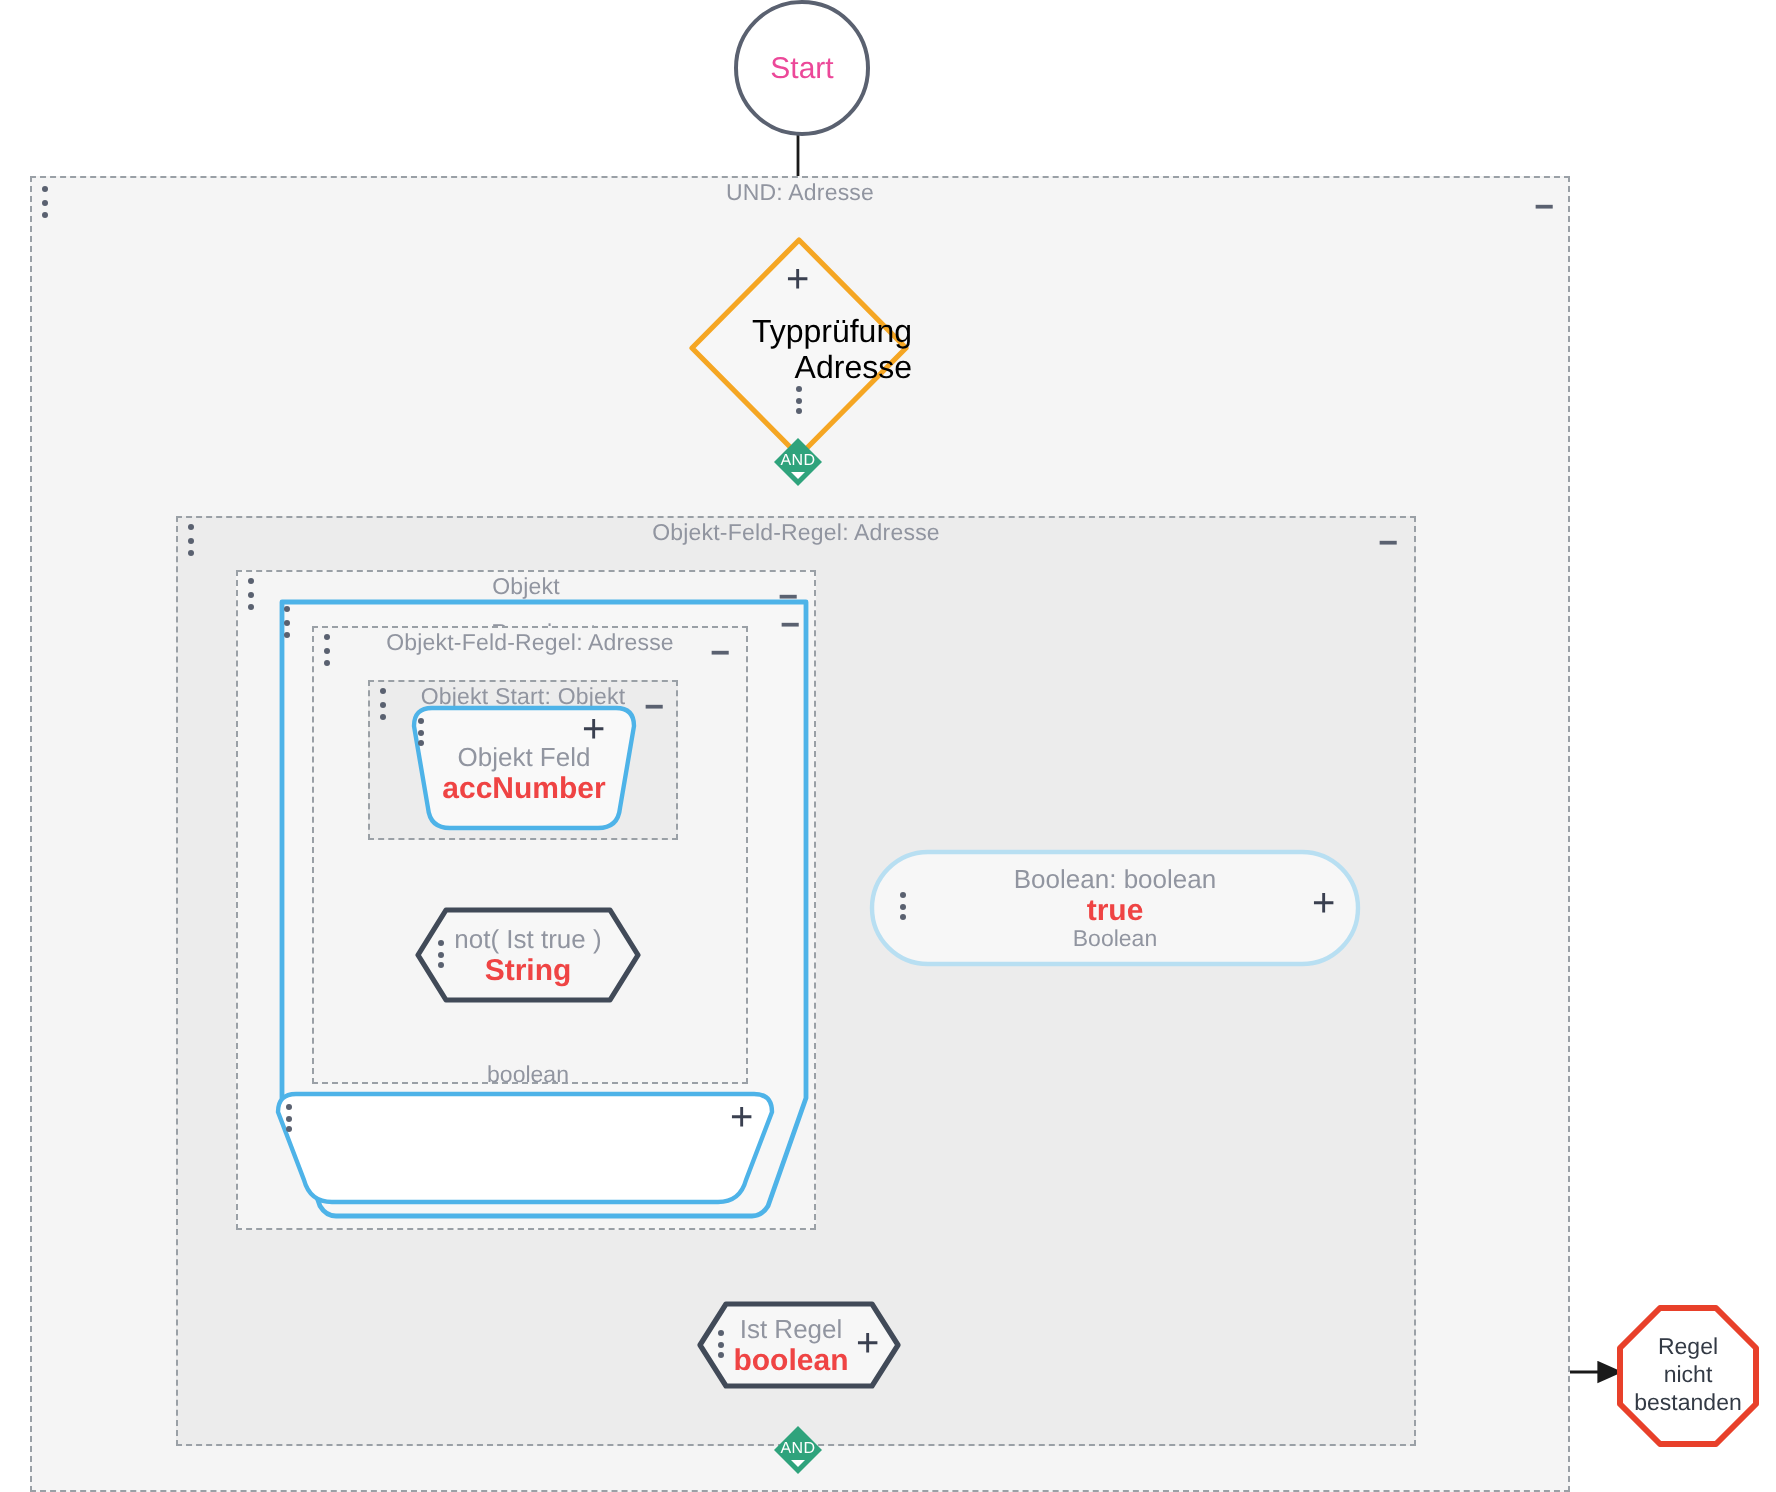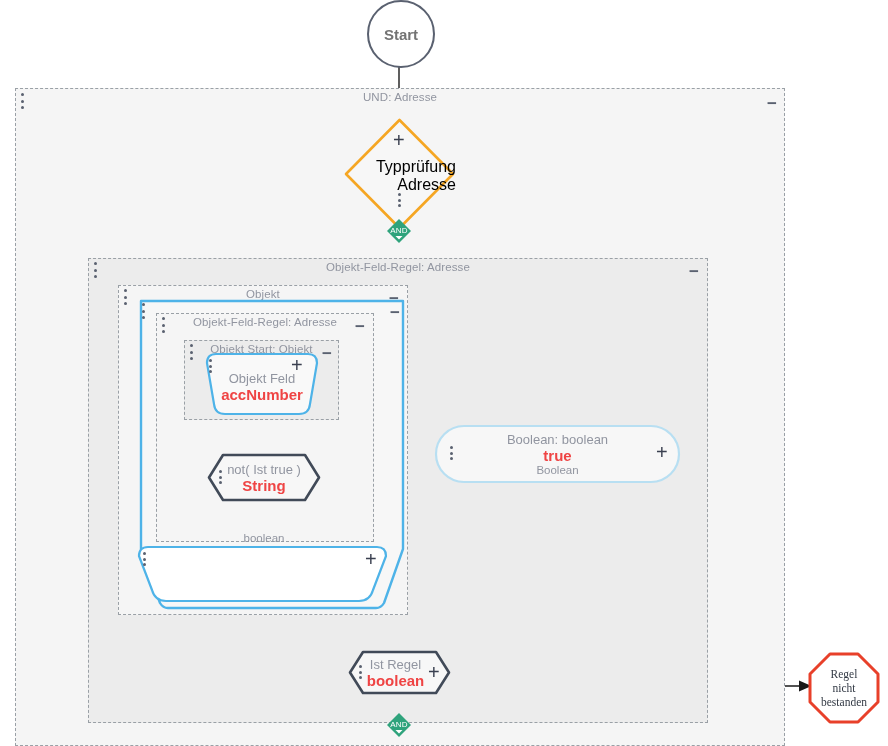--- a/index.html
+++ b/index.html
@@ -68,33 +68,33 @@
   .node-inner{
     position:absolute;left:0;right:0;top:50%;transform:translateY(-50%);
     display:flex;flex-direction:column;align-items:center;justify-content:center;
     pointer-events:none;
   }
 
   
   .start-circle{
     position:absolute;border:2px solid #5a6170;border-radius:50%;
     background:#fff;display:flex;align-items:center;justify-content:center;
-    font-size:15px;color:#737373;font-weight:bold;
+    font-size:15px;color:#ec4899;font-weight:normal;
   }
 
   
   .diamond-wrap{position:absolute;}
   .diamond-wrap svg{position:absolute;left:0;top:0;}
 
   
   .octagon{position:absolute;}
   .octagon svg{position:absolute;left:0;top:0;}
   .oct-text{
     position:absolute;left:0;right:0;top:50%;transform:translateY(-50%);
-    text-align:center;font-size:11.5px;color:#333a45;line-height:14px;font-family:Liberation Serif, serif;
+    text-align:center;font-size:11.5px;color:#333a45;line-height:14px;
   }
 
   
   .and-badge{position:absolute;width:26px;height:26px;}
   .and-badge .dtext{
     position:absolute;left:0;right:0;top:50%;transform:translateY(-50%);
     text-align:center;font-size:8px;color:#ffffff;letter-spacing:.2px;
   }
 
   .edge-label{

